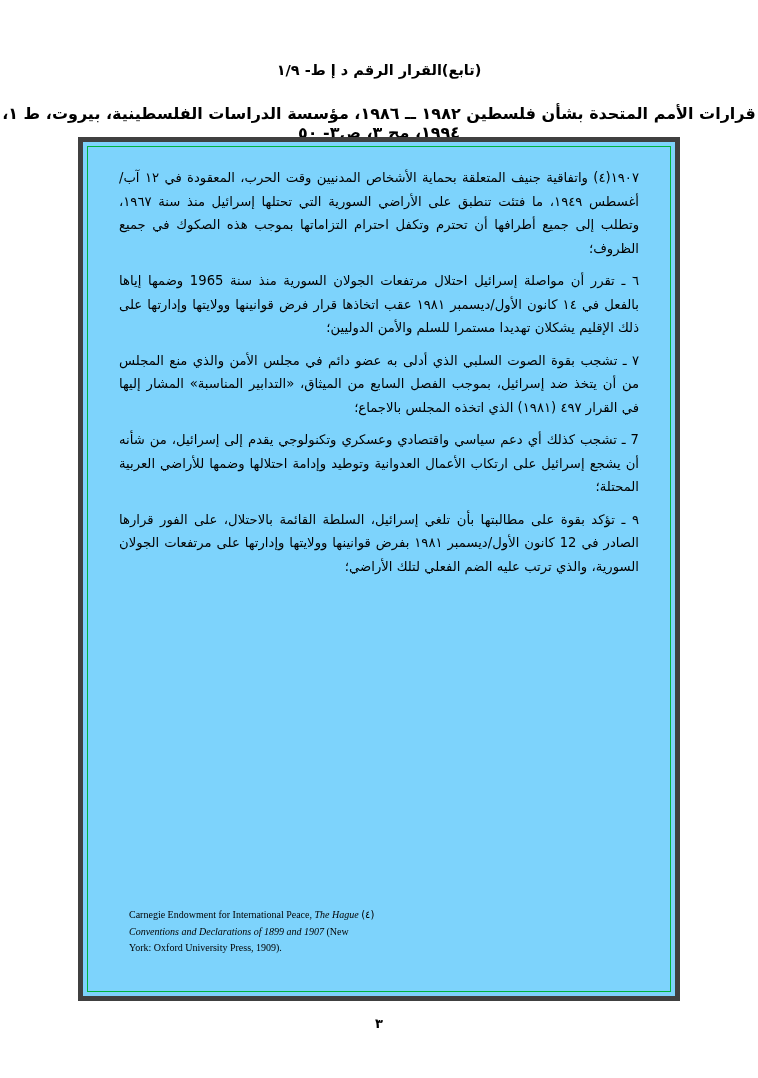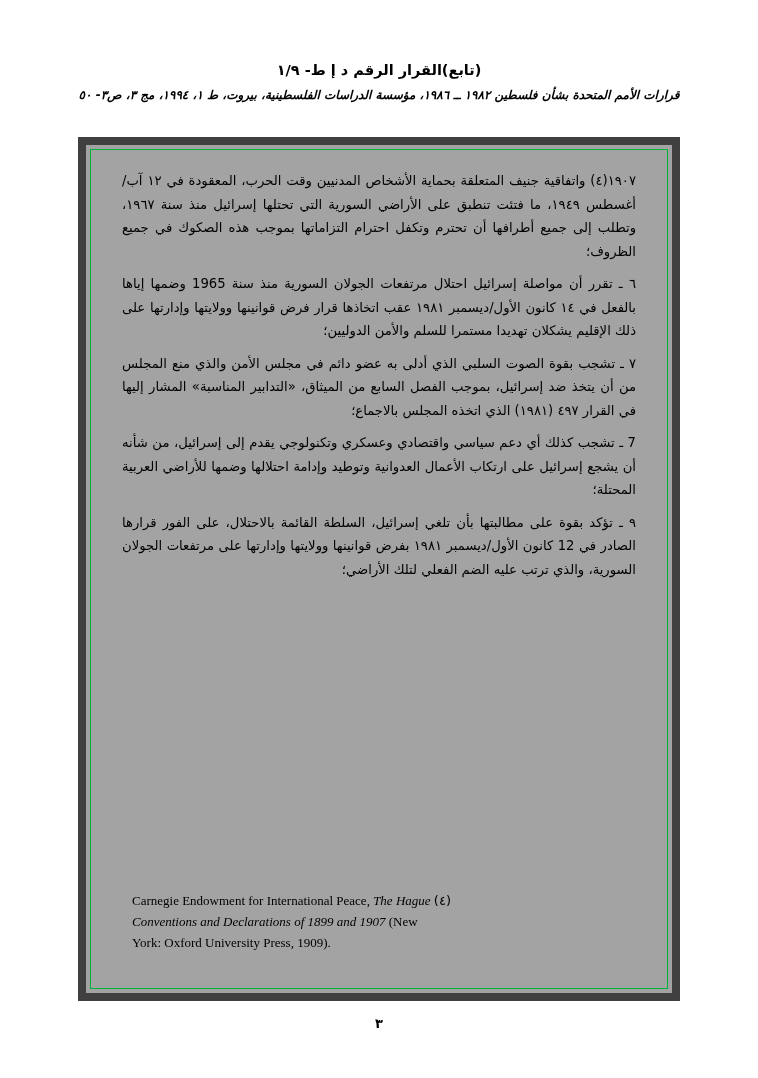--- a/index.html
+++ b/index.html
@@ -29,36 +29,35 @@
     text-align: center;
   }
   .header .doc-title {
     font-size: 14.5px;
     font-weight: bold;
     letter-spacing: 0px;
     direction: rtl;
     unicode-bidi: isolate;
   }
   .header .doc-subtitle {
-    margin-top: 10px;
-    font-size: 12px;
+    margin-top: 26px;
+    font-size: 16px;
     font-weight: bold;
     direction: rtl;
     unicode-bidi: isolate;
-    font-style: italic;
   }
   .frame {
     position: absolute;
     top: 137px;
     left: 78px;
     width: 602px;
     height: 864px;
-    border: 8px solid #404040;
+    border: 5px solid #404040;
     box-sizing: border-box;
-    background: #a3a3a3;
+    background: #7dd3fc;
   }
   .frame-inner {
     position: absolute;
     top: 4px;
     left: 4px;
     right: 4px;
     bottom: 4px;
     border: 1px solid #00b33c;
     box-sizing: border-box;
   }
@@ -84,21 +83,21 @@
   p.para.first-para {
     text-align-last: right;
   }
   .footnote {
     position: absolute;
     left: 46px;
     right: 46px;
     bottom: 40px;
     direction: ltr;
     text-align: justify;
-    font-size: 13px;
+    font-size: 10px;
     line-height: 1.62;
     font-family: "Liberation Serif", "DejaVu Serif", serif;
     margin-top: 28px;
   }
   .footnote .line {
     display: block;
   }
   .footnote .it {
     font-style: italic;
   }

